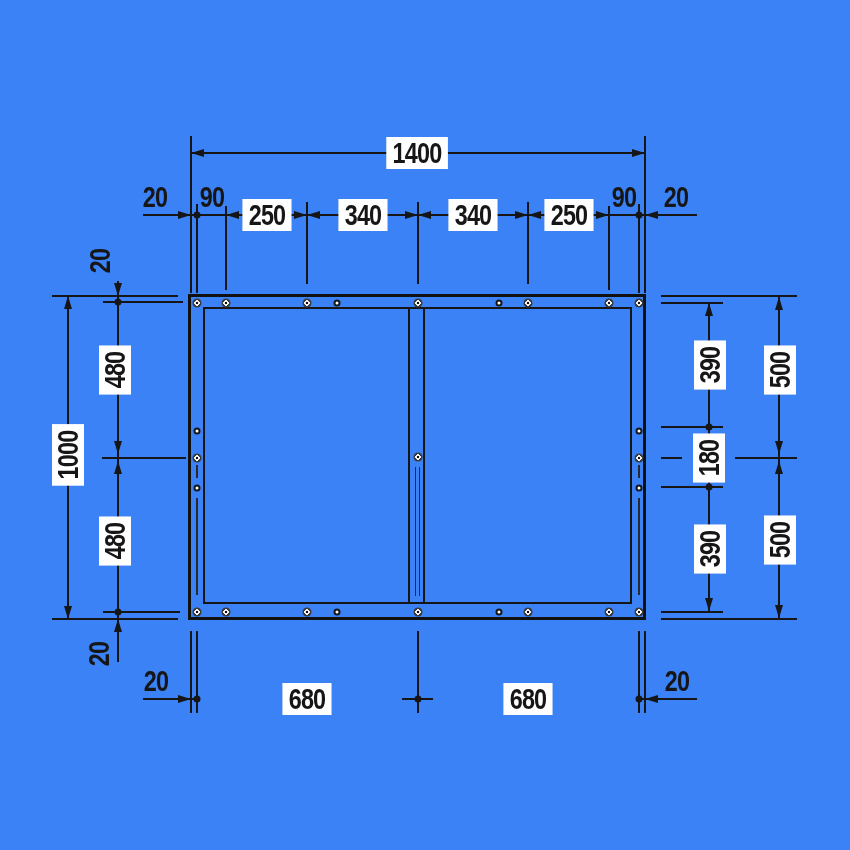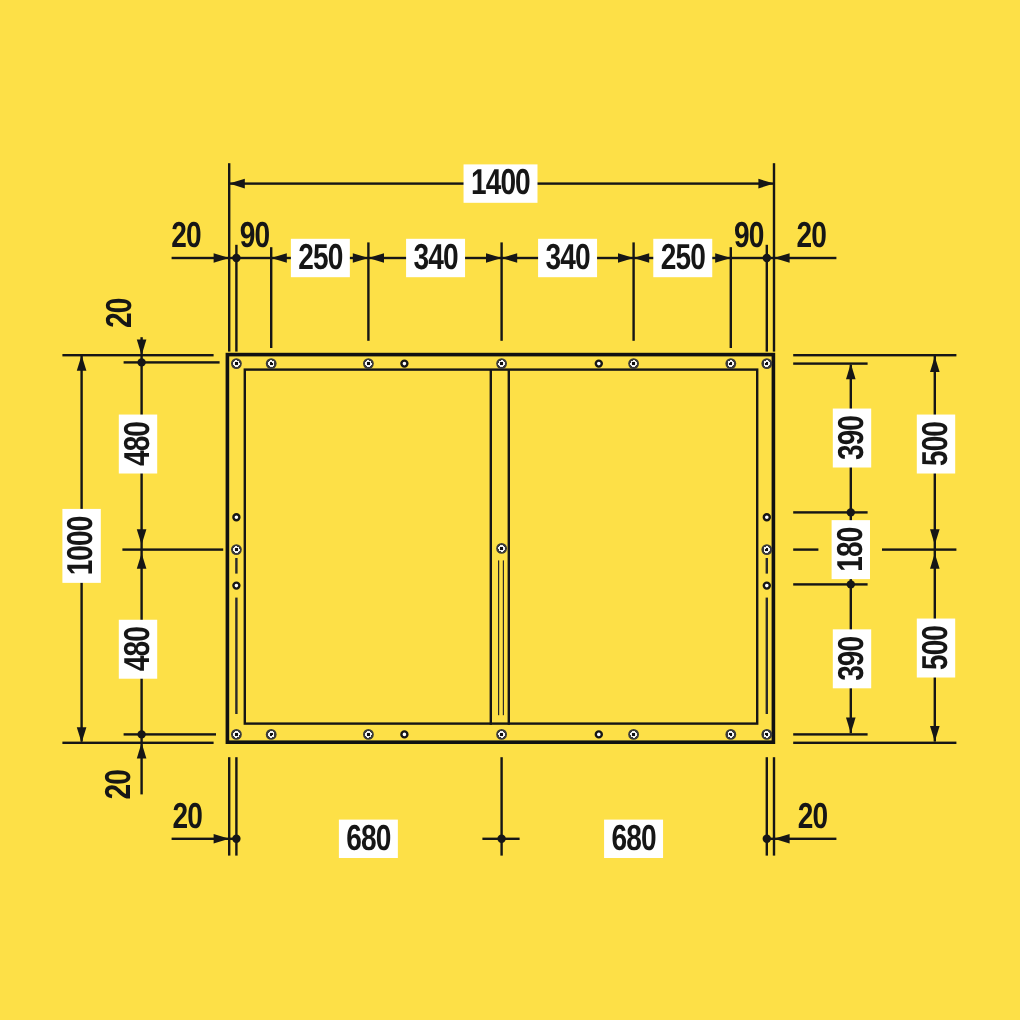--- a/index.html
+++ b/index.html
@@ -1,16 +1,16 @@
 <!DOCTYPE html>
 <html><head>
 <meta charset="utf-8">
 <style>
   html,body{margin:0;padding:0;background:#fff;}
-  .canvas{position:relative;width:850px;height:850px;background:#fde047;overflow:hidden;
+  .canvas{position:relative;width:850px;height:850px;background:#3b82f6;overflow:hidden;
           font-family:"Liberation Sans",sans-serif;}
   
   .hl{position:absolute;height:2px;background:#161616;transform:translateY(-50%);}
   .vl{position:absolute;width:2px;background:#161616;transform:translateX(-50%);}
   
   .dot{position:absolute;width:7px;height:7px;background:#161616;border-radius:50%;
        transform:translate(-50%,-50%);}
   
   .ar{position:absolute;width:0;height:0;}
   .ar.r{border:4px solid transparent;border-right:0;border-left:13px solid #161616;}

